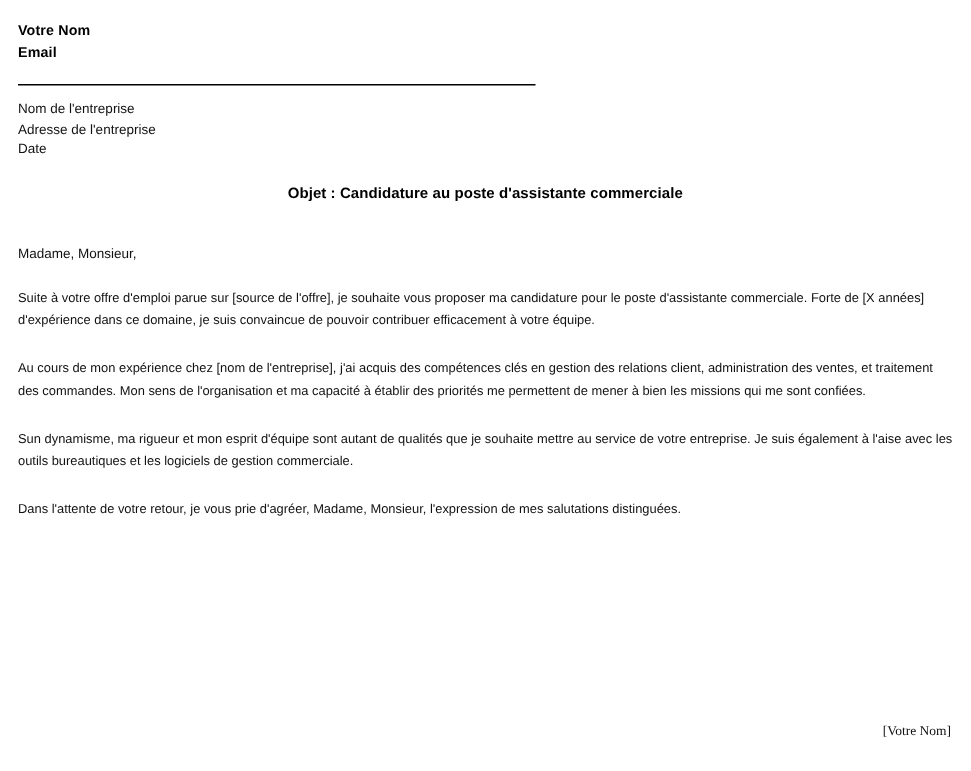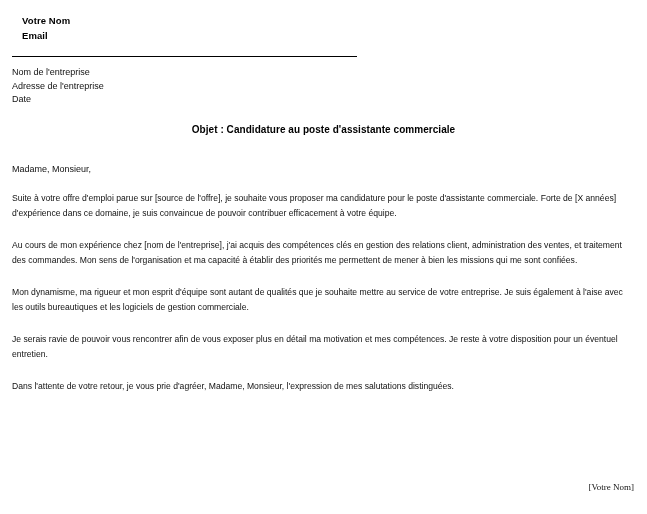--- a/index.html
+++ b/index.html
@@ -16,21 +16,21 @@
   }
   .page {
     position: relative;
     width: 647px;
     height: 514px;
     box-sizing: border-box;
     padding: 12px 12px 0 12px;
   }
   .sender-block {
     margin-top: 2px;
-    margin-left: 10px;
+    margin-left: 0px;
   }
   .sender-line {
     font-size: 9.5px;
     font-weight: bold;
     line-height: 14.5px;
     letter-spacing: 0.1px;
   }
   .rule {
     margin-top: 13px;
     margin-bottom: 9px;
@@ -93,19 +93,18 @@
     <div class="recipient-line">Adresse de l'entreprise</div>
     <div class="recipient-line">Date</div>
   </div>
 
   <div class="subject">Objet : Candidature au poste d'assistante commerciale</div>
 
   <div class="salutation">Madame, Monsieur,</div>
 
   <div class="body-para">Suite à votre offre d'emploi parue sur [source de l'offre], je souhaite vous proposer ma candidature pour le poste d'assistante commerciale. Forte de [X années] d'expérience dans ce domaine, je suis convaincue de pouvoir contribuer efficacement à votre équipe.</div>
   <div class="body-para">Au cours de mon expérience chez [nom de l'entreprise], j'ai acquis des compétences clés en gestion des relations client, administration des ventes, et traitement des commandes. Mon sens de l'organisation et ma capacité à établir des priorités me permettent de mener à bien les missions qui me sont confiées.</div>
-  <div class="body-para">Mon dynamisme, ma rigueur et mon esprit d'équipe sont autant de qualités que je souhaite mettre au service de votre entreprise. Je suis également à l'aise avec les outils bureautiques et les logiciels de gestion commerciale.</div>
-  <div class="body-para">Je serais ravie de pouvoir vous rencontrer afin de vous exposer plus en détail ma motivation et mes compétences. Je reste à votre disposition pour un éventuel entretien.</div>
+  <div class="body-para">Sun dynamisme, ma rigueur et mon esprit d'équipe sont autant de qualités que je souhaite mettre au service de votre entreprise. Je suis également à l'aise avec les outils bureautiques et les logiciels de gestion commerciale.</div>
   <div class="body-para">Dans l'attente de votre retour, je vous prie d'agréer, Madame, Monsieur, l'expression de mes salutations distinguées.</div>
 
   <div class="signature">[Votre Nom]</div>
 
 </div>
 
 </body></html>

